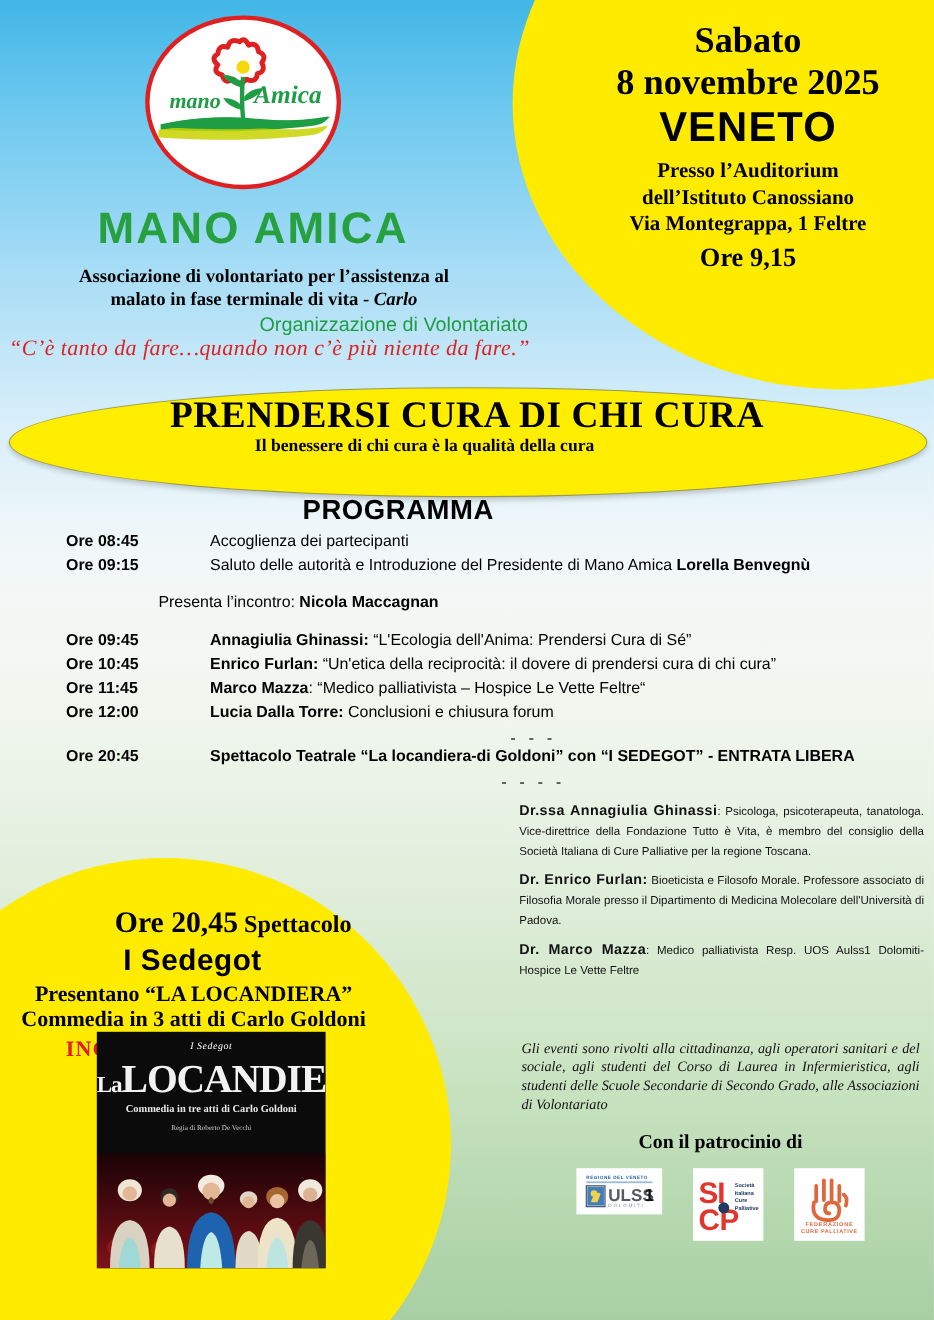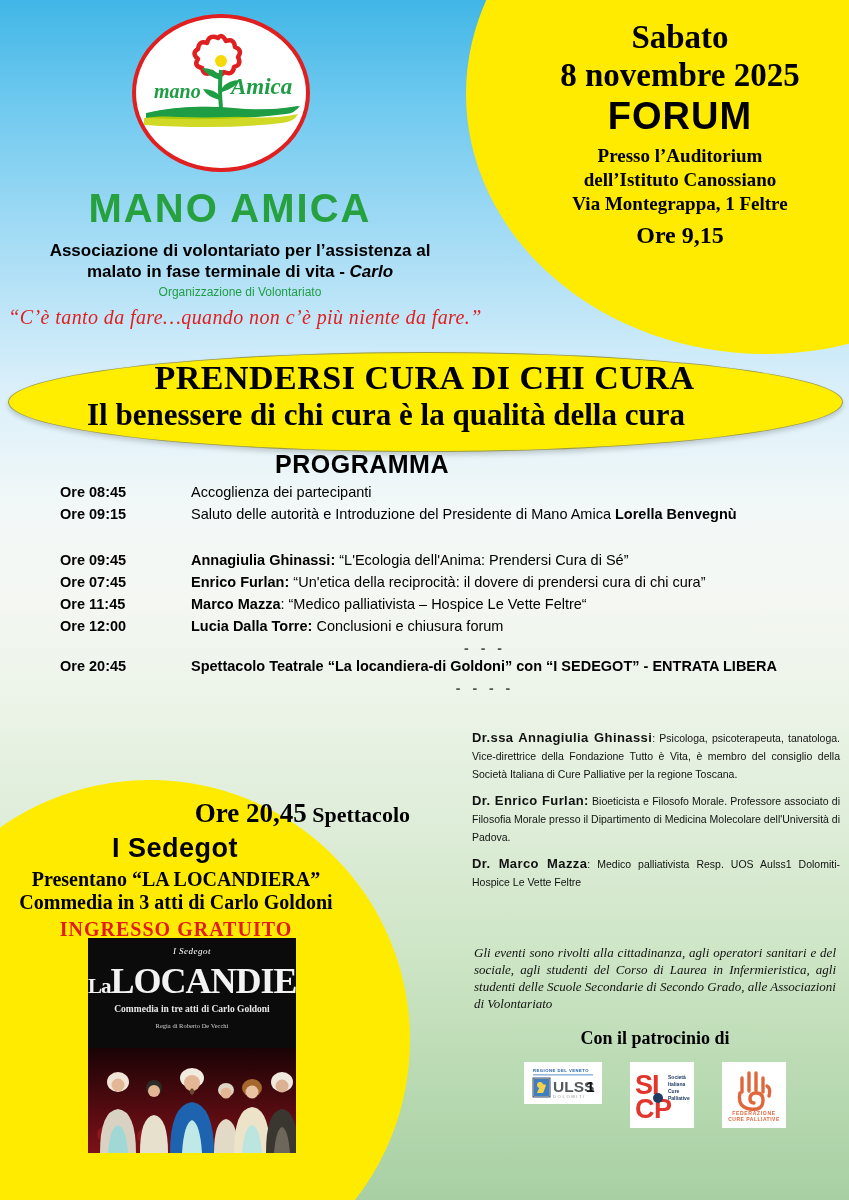--- a/index.html
+++ b/index.html
@@ -68,28 +68,28 @@
   .brand-name{
     position:absolute;left:0;top:186px;width:460px;
     text-align:center;
     font-family:"Liberation Sans", sans-serif;
     font-weight:bold;font-size:40px;letter-spacing:2px;
     color:#27a03f;z-index:3;
   }
   .brand-sub{
     position:absolute;left:0;top:240px;width:480px;
     text-align:center;
-    font-family:Liberation Sans, sans-serif;
+    font-family:Liberation Serif, serif;
     font-weight:bold;font-size:17px;line-height:21px;color:#000;z-index:3;
   }
   .brand-sub i{font-style:italic;}
   .brand-org{
-    position:absolute;left:0;top:285px;width:480px;text-align:center;
-    font-family:"Liberation Sans", sans-serif;
-    font-size:12px;color:#1f9d45;z-index:3;
+    position:absolute;left:0;top:285px;width:480px;text-align:right;
+    font-family:"Liberation Sans", sans-serif;
+    font-size:18px;color:#1f9d45;z-index:3;
   }
   .brand-quote{
     position:absolute;left:0;top:306px;width:490px;text-align:center;
     font-family:"Liberation Serif", serif;
     font-style:italic;font-size:20px;color:#e02020;letter-spacing:.4px;z-index:3;
   }
 
   
   .head-right{
     position:absolute;left:530px;top:18px;width:300px;z-index:3;text-align:center;
@@ -106,21 +106,21 @@
 
   
   .title-main{
     position:absolute;left:0;top:359px;width:849px;text-align:center;z-index:3;
     font-family:"Liberation Serif", serif;
     font-weight:bold;font-size:34px;letter-spacing:.5px;color:#000;
   }
   .title-sub{
     position:absolute;left:0;top:397px;width:772px;text-align:center;z-index:3;
     font-family:"Liberation Serif", serif;
-    font-weight:bold;font-size:31px;color:#000;
+    font-weight:bold;font-size:16px;color:#000;
   }
 
   .programma{
     position:absolute;left:0;top:450px;width:724px;text-align:center;z-index:3;
     font-family:"Liberation Sans", sans-serif;
     font-weight:bold;font-size:25px;letter-spacing:.5px;color:#000;
   }
 
   
   .prog{
@@ -147,21 +147,21 @@
   }
   .bio{margin-bottom:9px;text-align:justify;}
   .bio .nm{font-weight:bold;font-size:13px;letter-spacing:.4px;}
   .bio .tx{font-size:10.5px;line-height:13px;}
 
   
   .spett{
     position:absolute;left:0;top:798px;width:410px;z-index:3;text-align:center;
     font-family:"Liberation Serif", serif;color:#000;
   }
-  .sp-1{font-size:27px;font-weight:bold;text-align:right;padding-left:14px;}
+  .sp-1{font-size:27px;font-weight:bold;text-align:center;padding-left:14px;margin-top:25px;}
   .sp-1 .small{font-size:22px;font-weight:bold;}
   .sp-2{
     font-family:"Liberation Sans", sans-serif;
     font-weight:bold;font-size:27px;letter-spacing:.5px;margin-top:4px;padding-right:60px;
   }
   .sp-3{font-weight:bold;font-size:20px;margin-top:4px;padding-right:58px;}
   .sp-4{font-weight:bold;font-size:20px;padding-right:58px;}
   .sp-5{
     font-weight:bold;font-size:20px;color:#e31b1b;margin-top:4px;padding-right:58px;
     letter-spacing:1px;
@@ -250,21 +250,21 @@
     <div>Associazione di volontariato per l’assistenza al</div>
     <div><span>malato in fase terminale di vita - </span><i>Carlo</i></div>
   </div>
 
   <div class="brand-org">Organizzazione di Volontariato</div>
   <div class="brand-quote">“C’è tanto da fare…quando non c’è più niente da fare.”</div>
 
   <div class="head-right">
     <div class="hr-day">Sabato</div>
     <div class="hr-date">8 novembre 2025</div>
-    <div class="hr-forum">FORUM</div>
+    <div class="hr-forum">VENETO</div>
     <div class="hr-place">
       <div>Presso l’Auditorium</div>
       <div>dell’Istituto Canossiano</div>
       <div>Via Montegrappa, 1 Feltre</div>
     </div>
     <div class="hr-time">Ore 9,15</div>
   </div>
 
   <div class="yellow-ellipse"></div>
   <div class="title-main">PRENDERSI CURA DI CHI CURA</div>
@@ -279,30 +279,33 @@
       <span class="ptext">Accoglienza dei partecipanti</span>
     </div>
 
     <div class="prow">
       <span class="ptime">Ore 09:15</span>
       <span class="ptext"><span>Saluto delle autorità e Introduzione del Presidente di Mano Amica </span><b>Lorella Benvegnù</b></span>
     </div>
 
     <div class="gap"></div>
 
+    <div class="prow prow-indent">
+      <span class="ptext"><span>Presenta l’incontro: </span><b>Nicola Maccagnan</b></span>
+    </div>
 
     <div class="gap"></div>
 
     <div class="prow">
       <span class="ptime">Ore 09:45</span>
       <span class="ptext"><b>Annagiulia Ghinassi:</b><span> “L'Ecologia dell'Anima: Prendersi Cura di Sé”</span></span>
     </div>
 
     <div class="prow">
-      <span class="ptime">Ore 07:45</span>
+      <span class="ptime">Ore 10:45</span>
       <span class="ptext"><b>Enrico Furlan:</b><span> “Un'etica della reciprocità: il dovere di prendersi cura di chi cura”</span></span>
     </div>
 
     <div class="prow">
       <span class="ptime">Ore 11:45</span>
       <span class="ptext"><b>Marco Mazza</b><span>: “Medico palliativista – Hospice Le Vette Feltre“</span></span>
     </div>
 
     <div class="prow">
       <span class="ptime">Ore 12:00</span>

